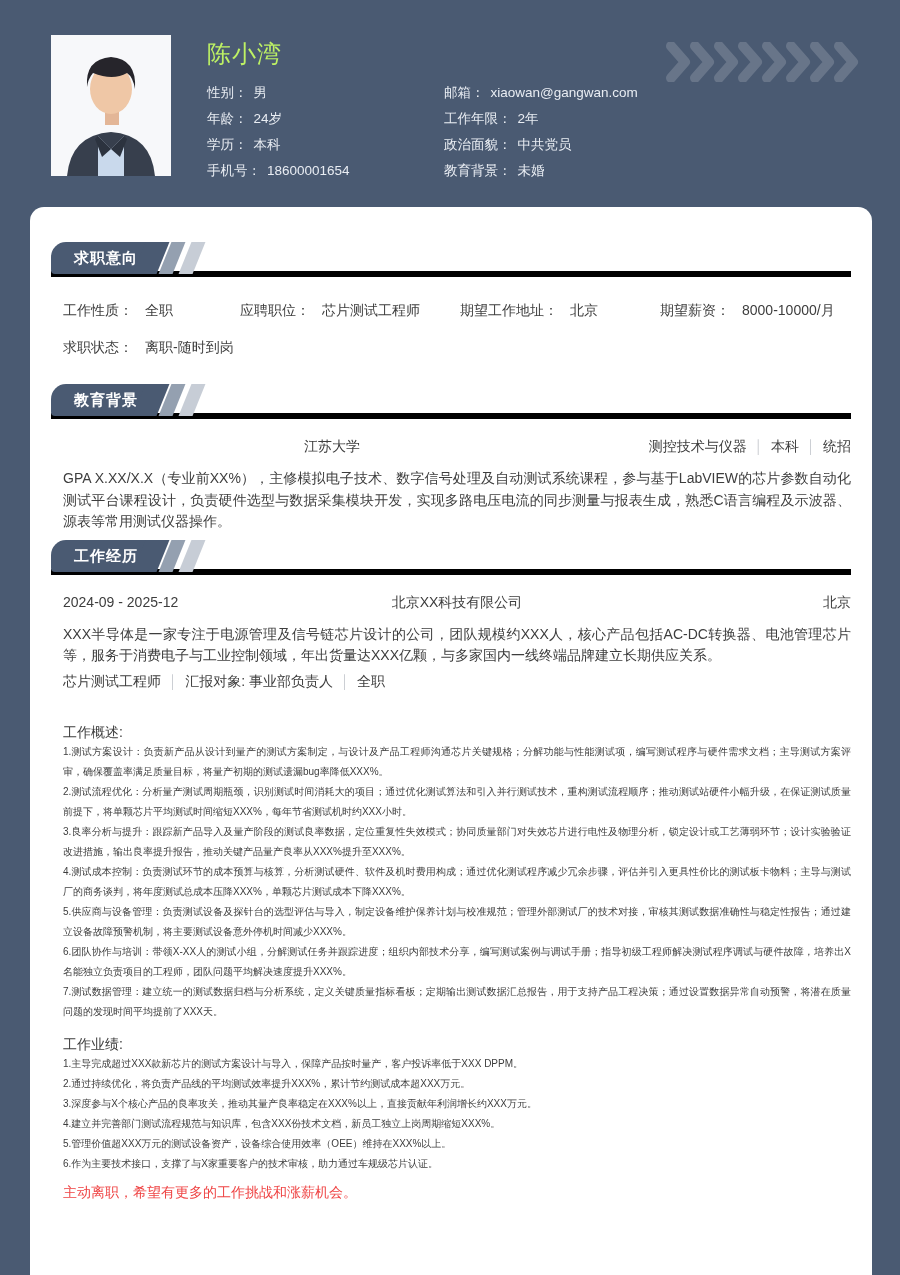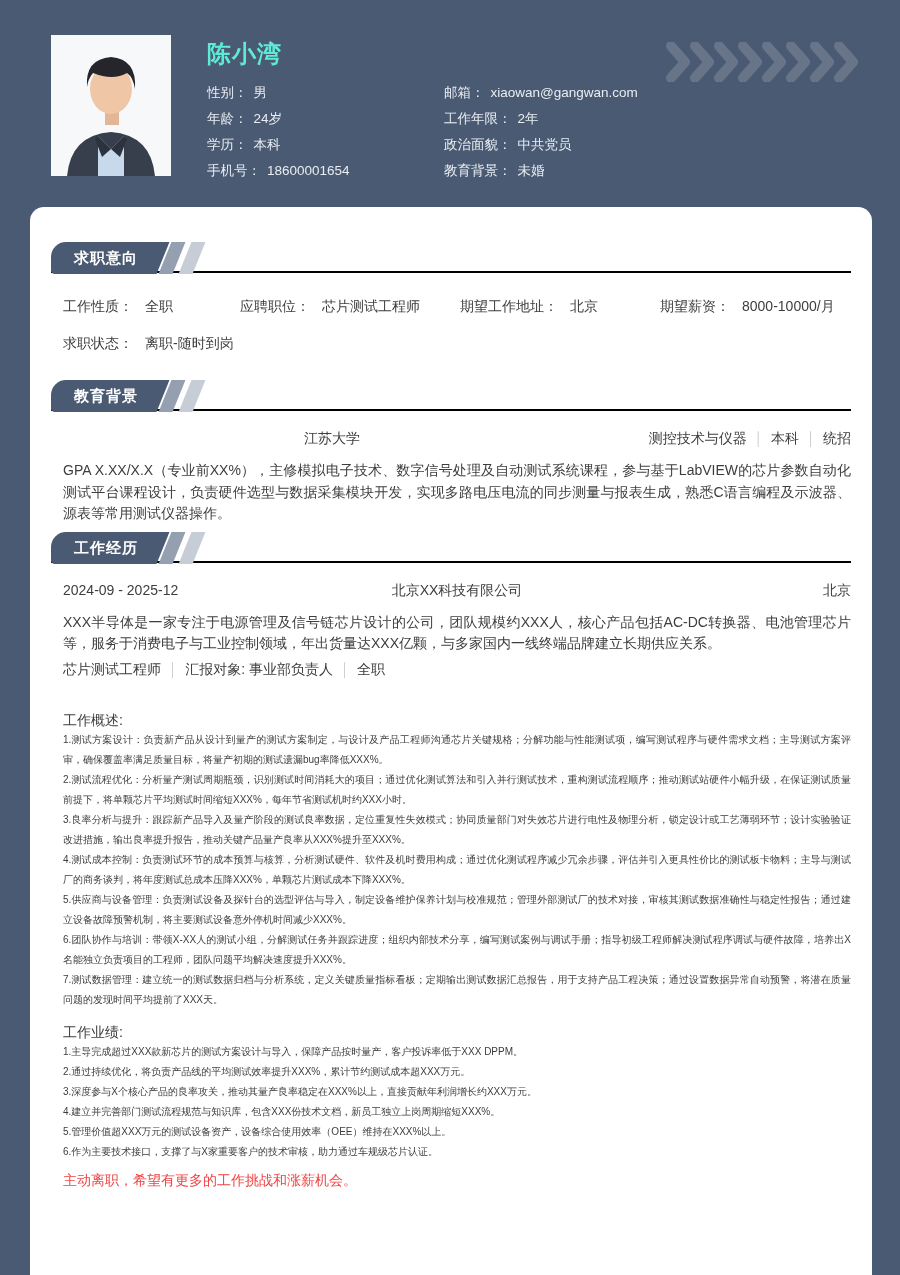--- a/index.html
+++ b/index.html
@@ -6,35 +6,35 @@
   body{
     width:900px;height:1275px;position:relative;overflow:hidden;
     background:#4a5a72;
     font-family:"Liberation Sans","DejaVu Sans",sans-serif;
     -webkit-font-smoothing:antialiased;
   }
   
   .top{position:absolute;top:0;left:0;width:900px;height:207px;background:#4a5a72;}
   .photo{position:absolute;left:51px;top:35px;width:120px;height:141px;overflow:hidden;background:#f7f8fa;}
   .photo svg{display:block;}
-  .name{position:absolute;left:207px;top:38px;font-size:24px;font-weight:bold;color:#5eead4;letter-spacing:1px;}
+  .name{position:absolute;left:207px;top:38px;font-size:24px;font-weight:normal;color:#bef264;letter-spacing:1px;}
   .info-col{position:absolute;top:80px;}
   .info-col.left{left:207px;}
   .info-col.right{left:444px;}
   .info-row{height:26px;line-height:26px;font-size:13.5px;color:#e9edf3;white-space:nowrap;}
   .info-row .lbl{margin-right:6px;}
   .chevrons{position:absolute;top:42px;right:34px;}
   
   .card{
     position:absolute;left:30px;top:207px;width:842px;height:1068px;
     background:#ffffff;border-radius:14px 14px 0 0;
     padding:38px 21px 0 21px;box-sizing:border-box;
   }
   
-  .sec-head{position:relative;height:26px;border-bottom:2px solid #000000;}
+  .sec-head{position:relative;height:26px;border-bottom:6px solid #000000;}
   .sec-badge{
     position:absolute;left:0;bottom:-3px;height:32px;line-height:32px;z-index:3;
     background:#4a5a72;color:#fff;font-size:15px;font-weight:bold;letter-spacing:1px;
     padding:0 12px 0 23px;border-radius:15px 0 0 4px;
   }
   .sec-badge::after{
     content:"";position:absolute;right:-13px;top:0;width:24px;height:100%;
     background:#4a5a72;transform:skewX(-22deg);
   }
   .slash{position:absolute;bottom:-3px;height:32px;width:14px;transform:skewX(-22deg);z-index:2;}

